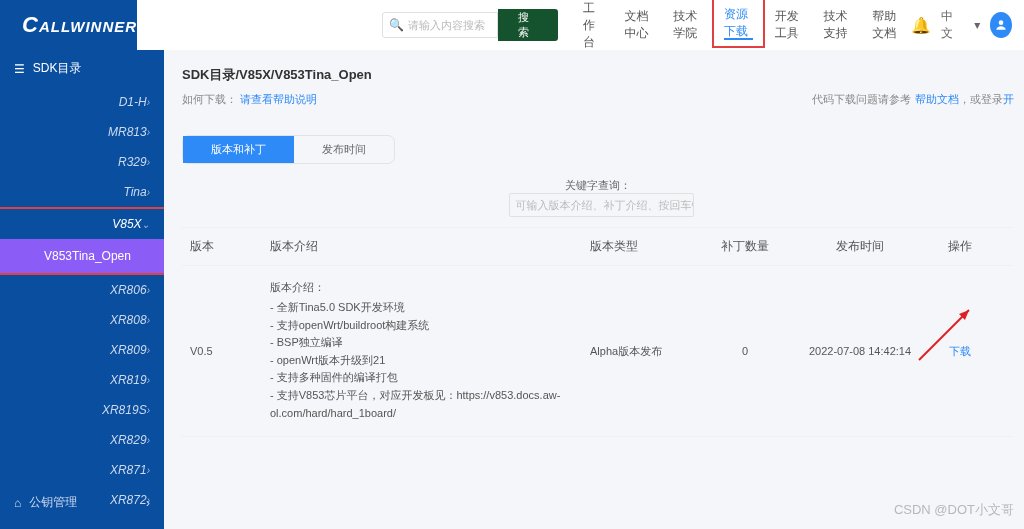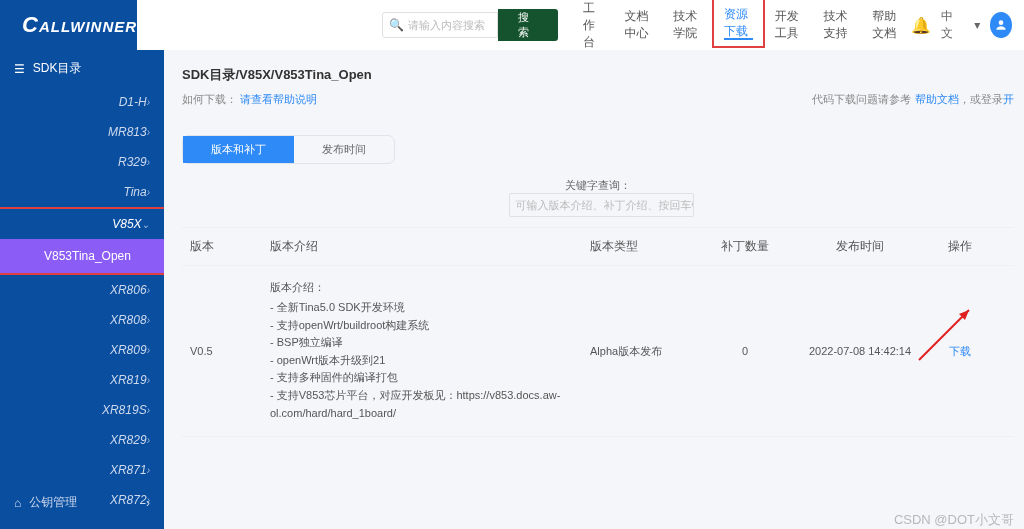--- a/index.html
+++ b/index.html
@@ -52,21 +52,21 @@
   .c4 { width:90px; flex-shrink:0; text-align:center; }
   .c5 { width:140px; flex-shrink:0; text-align:center; }
   .c6 { width:60px; flex-shrink:0; text-align:center; }
   .grid-row { display:flex; padding:14px 8px; font-size:11px; color:#555; align-items:center; border-bottom:1px solid #f0f0f0; }
   .desc-title { margin-bottom:4px; }
   .desc-line { line-height:1.6; }
   .op { color:#2e8af6; cursor:pointer; }
   .arrow { position:absolute; right:40px; top:300px; pointer-events:none; }
   .arrow svg line { stroke:#e02020; stroke-width:2; }
   .arrow svg polygon { fill:#e02020; }
-  .watermark { position:absolute; right:10px; bottom:0; font-size:13px; color:#b8b8b8; font-family:Arial; }
+  .watermark { position:absolute; right:10px; bottom:10px; font-size:13px; color:#b8b8b8; font-family:Arial; }
 </style>
 </head>
 <body>
 
 <div class="header">
   <div class="logo">
     <span><span class="c">C</span><span>ALLWINNER</span></span>
   </div>
   <div class="search-wrap">
     <div class="search">

